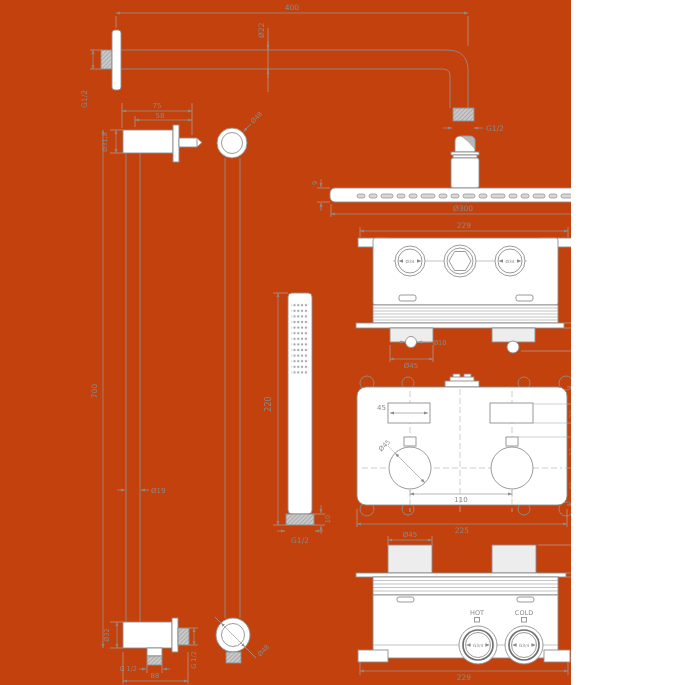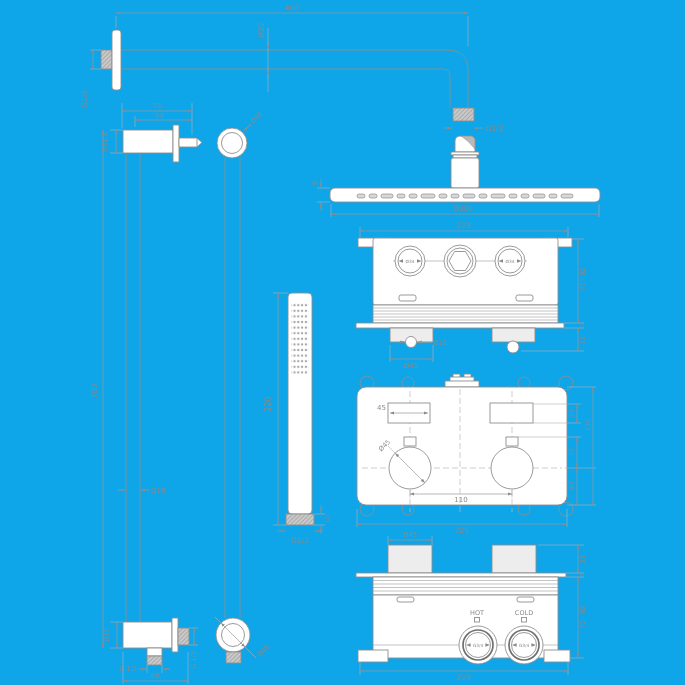--- a/index.html
+++ b/index.html
@@ -1,16 +1,16 @@
 <!DOCTYPE html>
 <html><head>
 <meta charset="utf-8">
 <style>
   html,body{margin:0;padding:0;background:#ffffff;}
-  .stage{width:685px;height:685px;background:#0ea5e9;position:relative;overflow:hidden;}
+  .stage{width:571px;height:685px;background:#c2410c;position:relative;overflow:hidden;}
   svg{display:block;}
   text{fill:#8a8a8a;font-family:"DejaVu Sans","Liberation Sans",sans-serif;}
   .t7{font-size:7.5px;} .t7s{font-size:7px;} .t65{font-size:6.5px;} .t55{font-size:5.5px;}
   .t43{font-size:4.3px;} .t8{font-size:8px;}
   .o{fill:none;stroke:#8e8e8e;stroke-width:.9;}
   .of{fill:#ffffff;stroke:#8e8e8e;stroke-width:.9;}
   .blk{fill:#ededed;stroke:#8e8e8e;stroke-width:.9;}
   .thin{fill:none;stroke:#9a9a9a;stroke-width:.6;}
   .d{fill:none;stroke:#9a9a9a;stroke-width:.7;}
   .x{fill:none;stroke:#b3b3b3;stroke-width:.6;}

